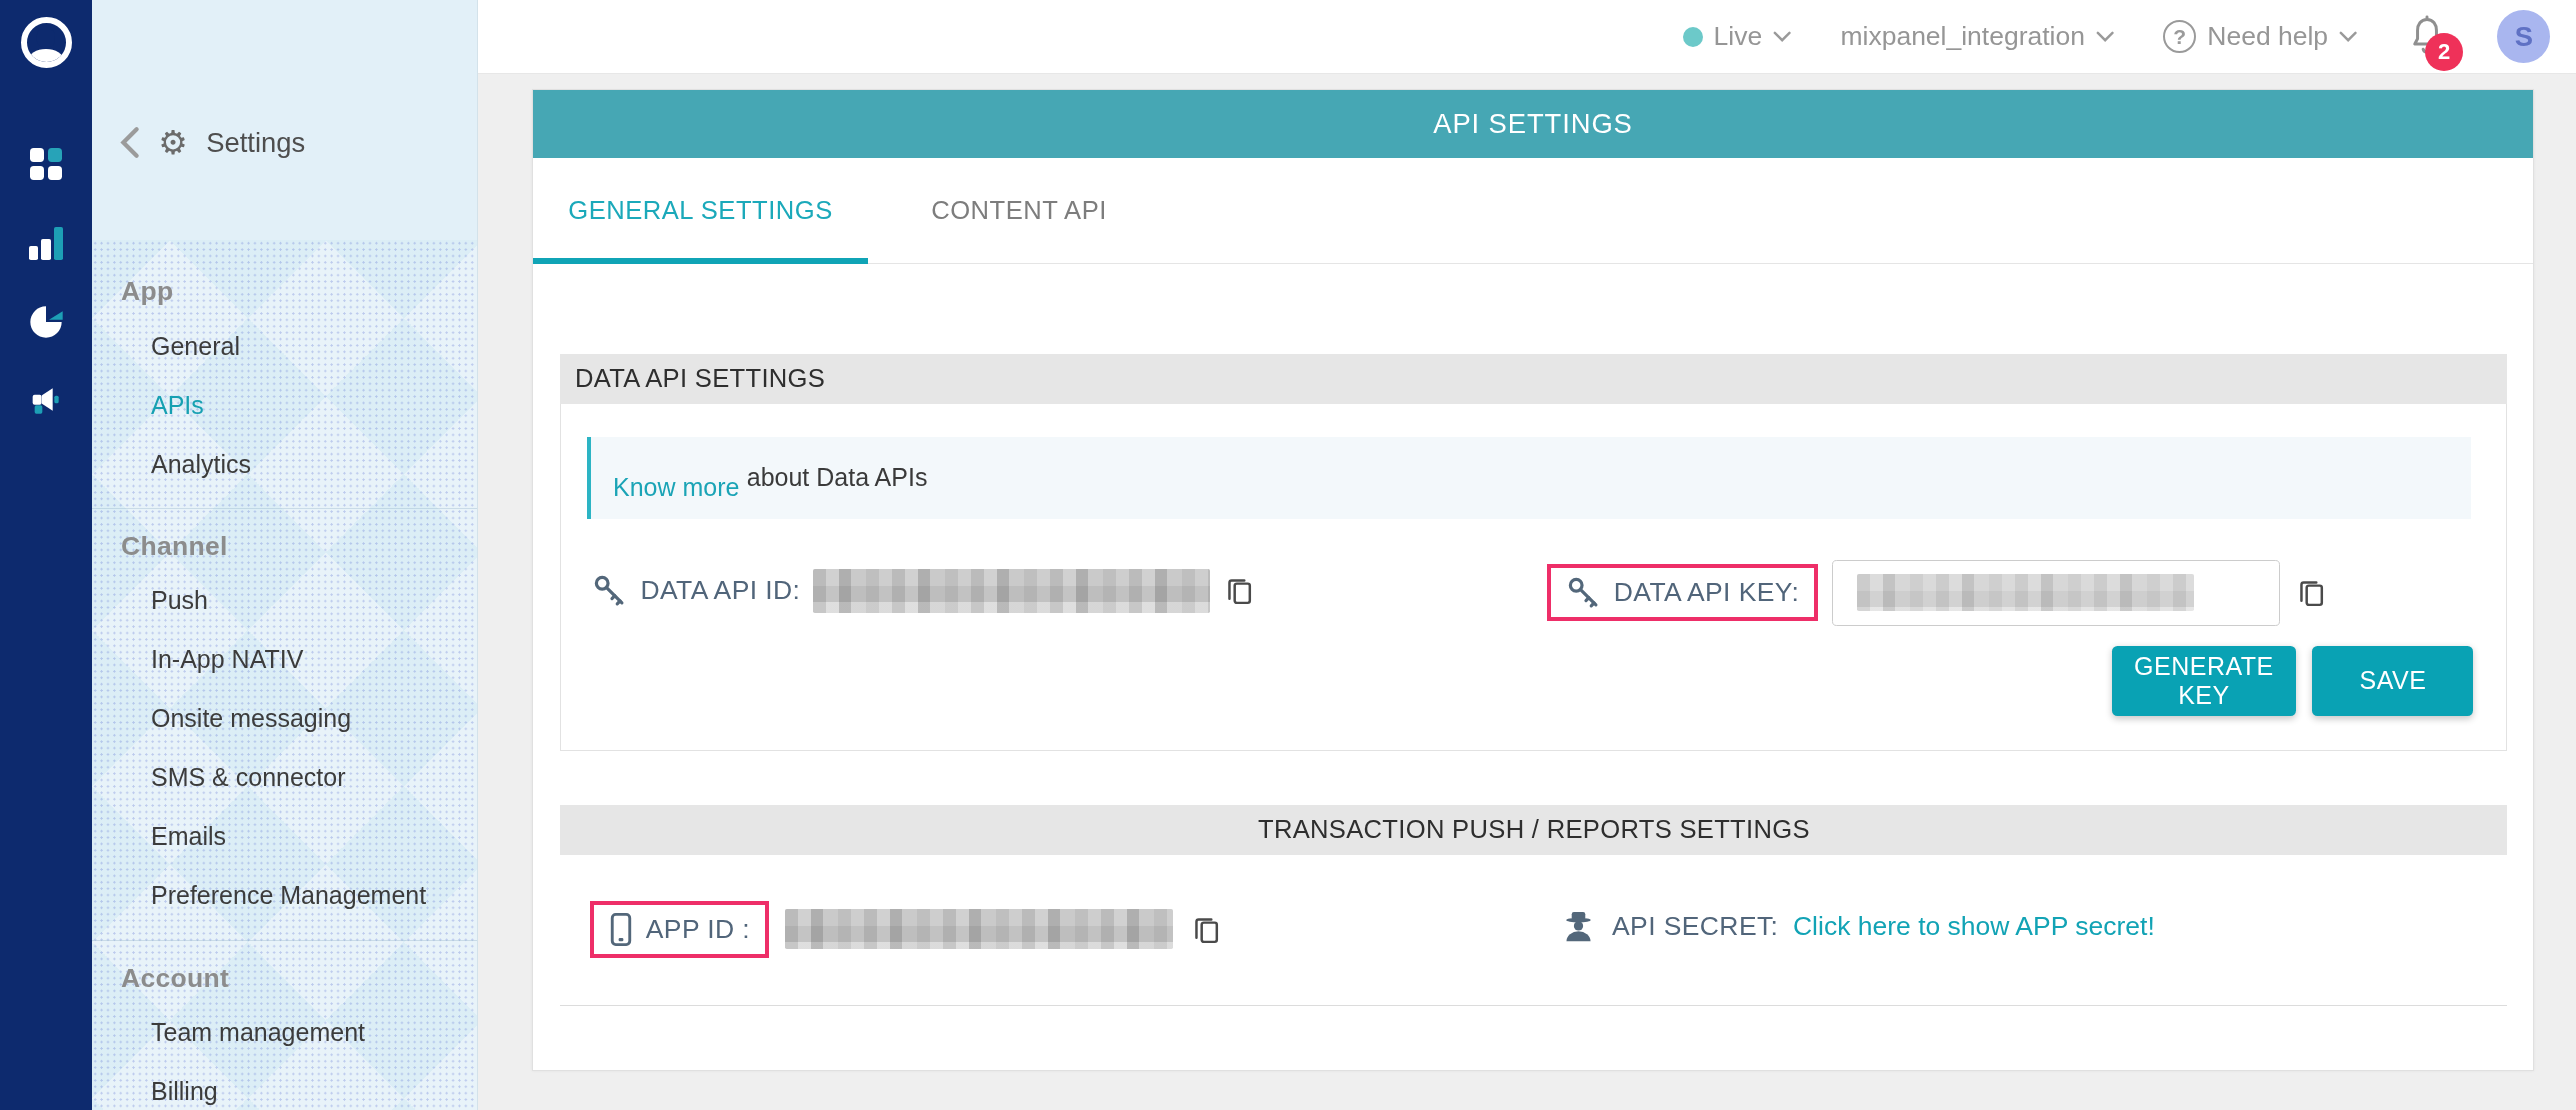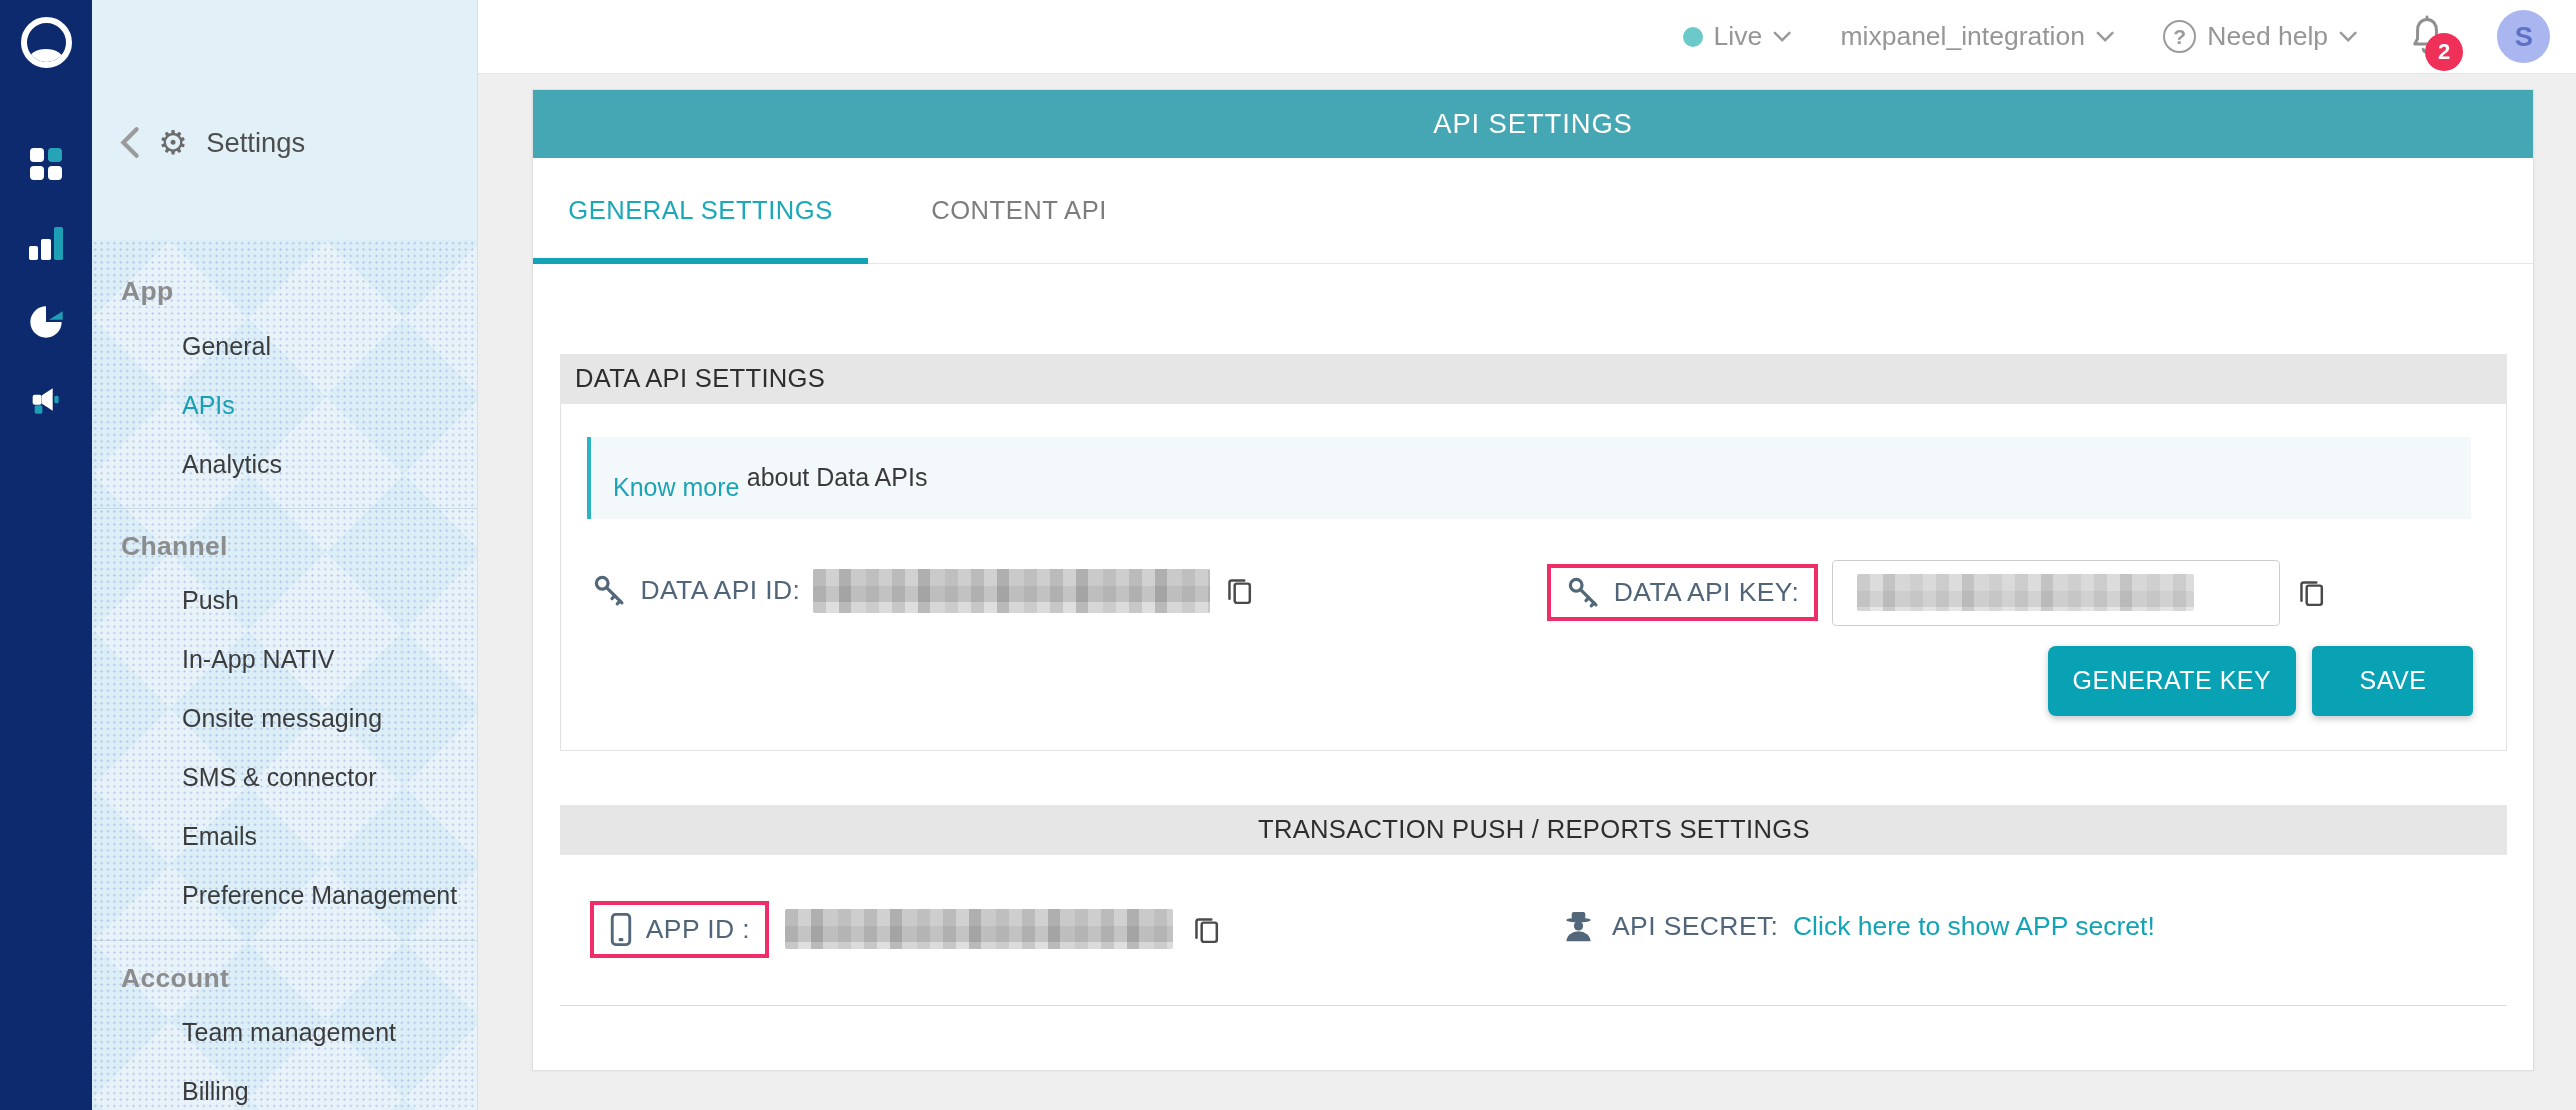--- a/index.html
+++ b/index.html
@@ -29,21 +29,21 @@
   .sb-body { height:871px; padding-top:14.6px;
     background-color:#e8f3f9;
     background-image:
       radial-gradient(rgba(90,110,210,0.30) 1.1px, transparent 1.3px),
       linear-gradient(45deg, rgba(209,233,244,0.55) 25%, transparent 25%, transparent 75%, rgba(209,233,244,0.55) 75%),
       linear-gradient(-45deg, rgba(209,233,244,0.55) 25%, transparent 25%, transparent 75%, rgba(209,233,244,0.55) 75%);
     background-size:6.4px 6.4px, 156px 156px, 156px 156px; }
   .sb-section { padding:9.1px 0 14.6px 0; }
   .sb-section + .sb-section { border-top:0.9px solid rgba(130,165,190,0.30); }
   .sb-sec-label { font-size:26.5px; font-weight:bold; color:#8c8c8c; margin:12.8px 0 9.1px 29px; letter-spacing:0.3px; }
-  .sb-item { height:59px; line-height:59px; padding-left:90px; font-size:25px; color:#3c3c3c; cursor:pointer; white-space:nowrap; }
+  .sb-item { height:59px; line-height:59px; padding-left:59px; font-size:25px; color:#3c3c3c; cursor:pointer; white-space:nowrap; }
   .sb-item.active { color:#16a0b2; }
 
   
   .topbar { position:absolute; left:478px; top:0; width:2098px; height:74px; background:#fff; border-bottom:1.8px solid #e7e7e7; display:flex; align-items:center; justify-content:flex-end; gap:49px; padding-right:25.6px; }
   .tb-group { display:flex; align-items:center; gap:11px; color:#969696; font-size:26.5px; cursor:pointer; }
   .live-dot { width:20px; height:20px; border-radius:50%; background:#6cc9c9; }
   .chev { width:18.3px; height:12px; }
   .qmark { width:33px; height:33px; border:2.3px solid #9a9a9a; border-radius:50%; display:flex; align-items:center; justify-content:center; font-size:21px; color:#9a9a9a; font-weight:bold; }
   .bell-wrap { position:relative; width:42px; height:46px; cursor:pointer; }
   .badge { position:absolute; right:-14.6px; bottom:-11px; width:38px; height:38px; border-radius:50%; background:#ef3159; color:#fff; font-size:22px; font-weight:bold; display:flex; align-items:center; justify-content:center; }
@@ -84,21 +84,21 @@
     background-size:79px 100%, 100% 44px; }
   .red1 { width:397px; }
   .red-in { width:337px; height:37px; opacity:0.75; }
   .red2 { width:388px; height:40px; }
   .pink-box { border:4.6px solid #ee2e68; display:flex; align-items:center; gap:12.8px; padding:7.3px 14.6px; background:#fff; }
   .key-input { width:448px; height:66px; border:1.8px solid #cccccc; border-radius:4.6px; background:#fff; display:flex; align-items:center; padding-left:24px; cursor:text; }
   .copy-btn { cursor:pointer; display:flex; align-items:center; }
 
   .btn-row { position:absolute; right:33px; top:242px; display:flex; gap:16.5px; }
   .teal-btn { height:70px; background:#09a2b4; color:#fff; font-size:25px; letter-spacing:0.5px; border:none; border-radius:5.5px; cursor:pointer; box-shadow:0 2.7px 7.3px rgba(0,0,0,0.22); display:flex; align-items:center; justify-content:center; }
-  .b-gen { width:248px;border-radius:8px; } .b-save { width:161px; }
+  .b-gen { width:184px; } .b-save { width:161px; }
 
   .g-appid { left:30px; top:46px; gap:16.5px; }
   .g-secret { left:1000px; top:53px; gap:14.6px; }
   .teal-link { font-size:26.5px; color:#12a3b5; text-decoration:none; cursor:pointer; white-space:nowrap; }
 </style>
 </head>
 <body>
 
 <div class="rail">
   <div class="logo">

